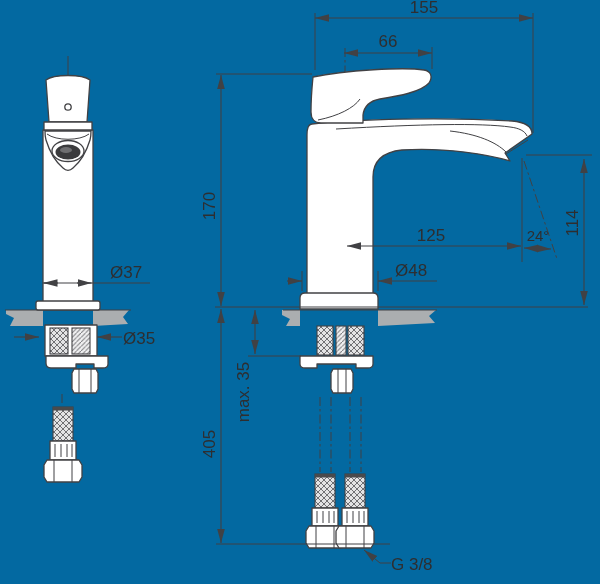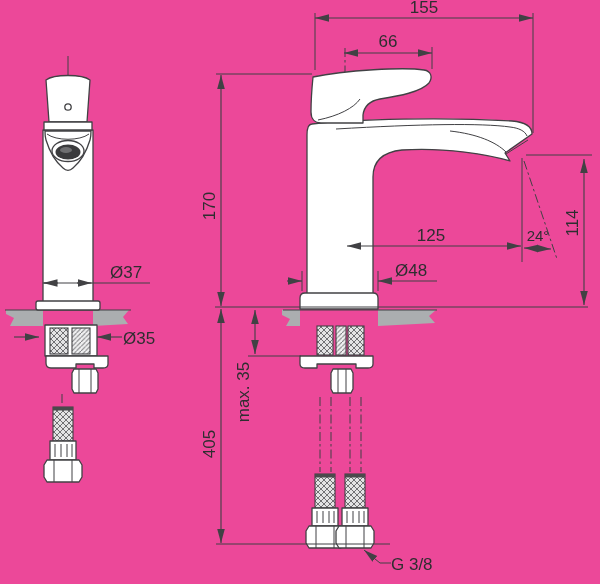--- a/index.html
+++ b/index.html
@@ -1,16 +1,16 @@
 <!DOCTYPE html>
 <html><head>
 <meta charset="utf-8">
 <style>
   html,body{margin:0;padding:0;background:#ffffff;}
-  .canvas{position:relative;width:600px;height:584px;background:#ec4899;overflow:hidden;}
+  .canvas{position:relative;width:600px;height:584px;background:#0369a1;overflow:hidden;}
   svg{display:block;}
   .wh{fill:#ffffff;stroke:#414144;stroke-width:1.3;stroke-linejoin:round;}
   .dim{stroke:#414144;stroke-width:1.1;fill:none;}
   .thin{stroke:#414144;stroke-width:1;fill:none;}
   .cl{stroke:#414144;stroke-width:1;stroke-dasharray:9 3 2.5 3;fill:none;}
   .hatch{fill:url(#braid);stroke:#414144;stroke-width:1.1;}
   .thread{fill:url(#thr);stroke:#414144;stroke-width:1.1;}
   text{font-family:"Liberation Sans","DejaVu Sans",sans-serif;font-size:17px;fill:#2e2e30;}
   .small{font-size:15px;}
 </style>

